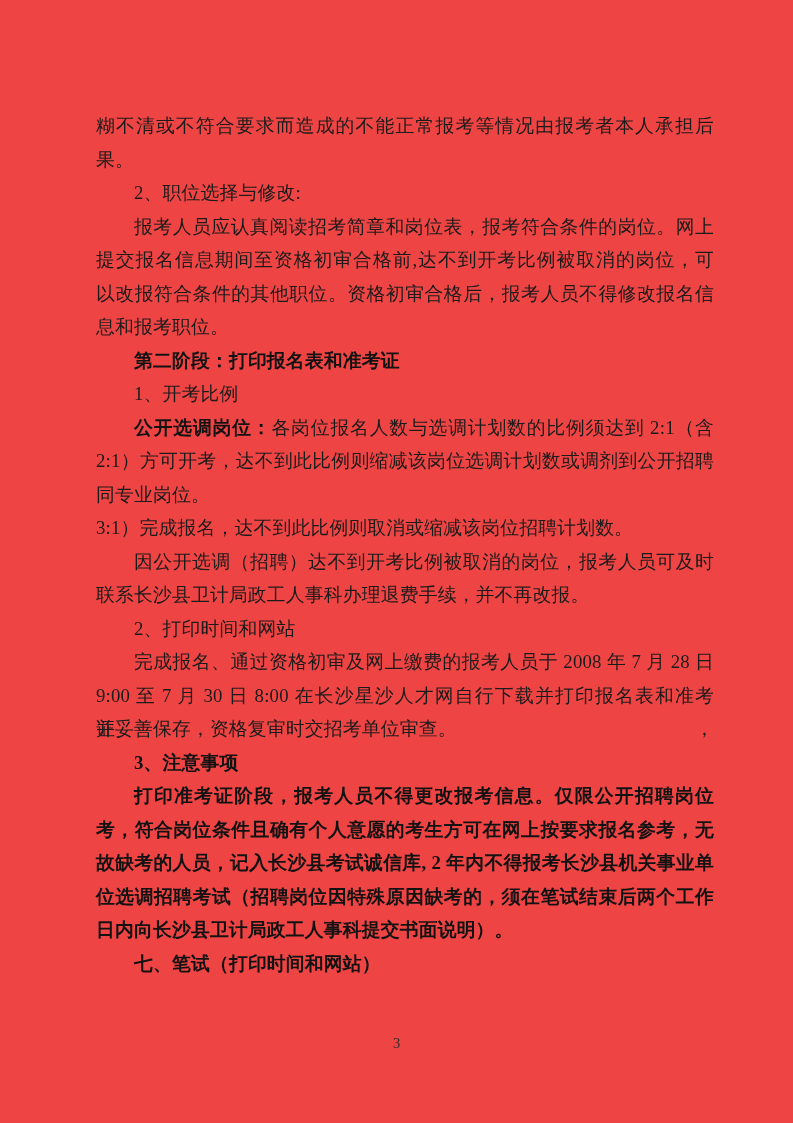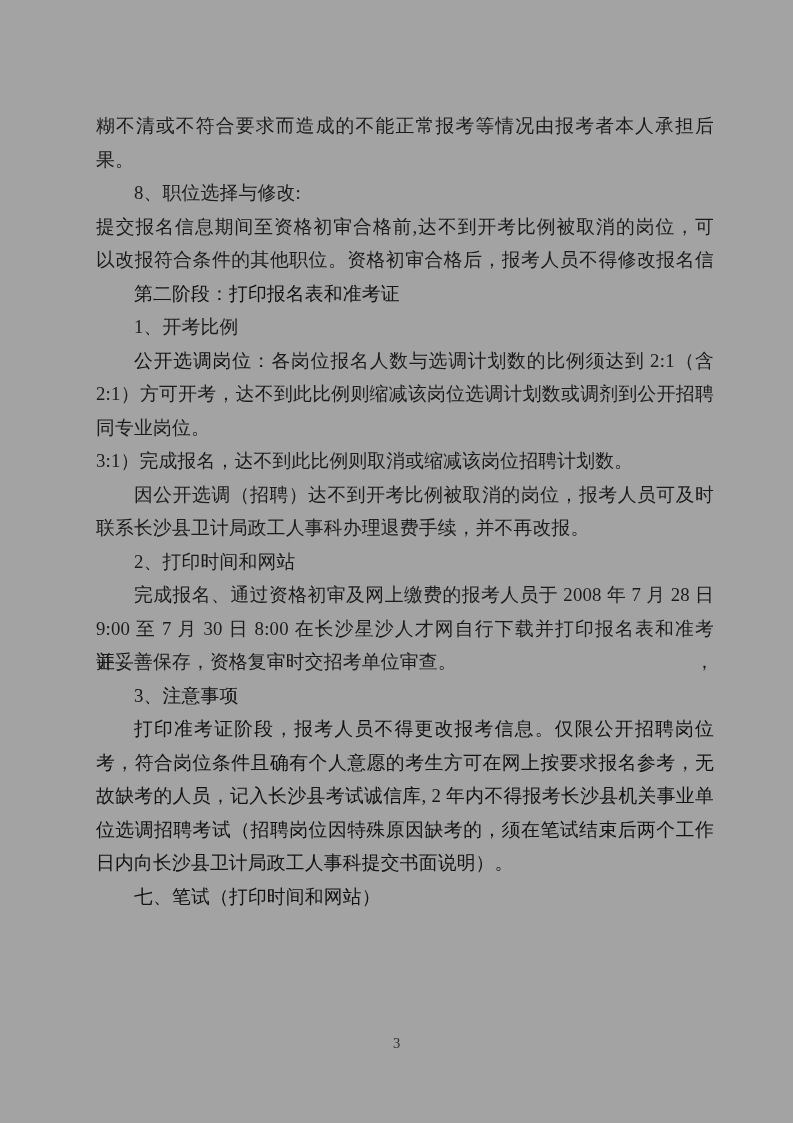--- a/index.html
+++ b/index.html
@@ -4,21 +4,21 @@
 <style>
   html, body {
     margin: 0;
     padding: 0;
     background: #e9e9e9;
   }
   .page {
     position: relative;
     width: 793px;
     height: 1123px;
-    background: #a3a3a3;
+    background: #ef4444;
     overflow: hidden;
     font-family: "Liberation Serif", serif;
   }
   .doc {
     position: absolute;
     left: 96px;
     top: 109px;
     width: 618px;
   }
   .line {
@@ -31,43 +31,45 @@
   }
   .line.justify {
     text-align: justify;
     text-align-last: justify;
     text-justify: inter-character;
   }
   .line.indent {
     padding-left: 38px;
   }
   .seg.bold {
-    font-weight: 400;
+    font-weight: 700;
     color: #121212;
   }
   .page-number {
     position: absolute;
     top: 1035px;
     left: 0;
     width: 100%;
     text-align: center;
     font-size: 14.5px;
     color: #2e2e2e;
   }
 </style>
 </head>
 <body>
 
 <div class="page">
   <div class="doc" id="doc-lines">
       <div class="line justify"><span class="seg">糊不清或不符合要求而造成的不能正常报考等情况由报考者本人承担后</span></div>
       <div class="line"><span class="seg">果。</span></div>
-      <div class="line indent"><span class="seg">8、职位选择与修改:</span></div>
+      <div class="line indent"><span class="seg">2、职位选择与修改:</span></div>
+      <div class="line justify indent"><span class="seg">报考人员应认真阅读招考简章和岗位表，报考符合条件的岗位。网上</span></div>
       <div class="line justify"><span class="seg">提交报名信息期间至资格初审合格前,达不到开考比例被取消的岗位，可</span></div>
       <div class="line justify"><span class="seg">以改报符合条件的其他职位。资格初审合格后，报考人员不得修改报名信</span></div>
+      <div class="line"><span class="seg">息和报考职位。</span></div>
       <div class="line indent"><span class="seg bold">第二阶段：打印报名表和准考证</span></div>
       <div class="line indent"><span class="seg">1、开考比例</span></div>
       <div class="line justify indent"><span class="seg bold">公开选调岗位：</span><span class="seg">各岗位报名人数与选调计划数的比例须达到 2:1（含</span></div>
       <div class="line justify"><span class="seg">2:1）方可开考，达不到此比例则缩减该岗位选调计划数或调剂到公开招聘</span></div>
       <div class="line"><span class="seg">同专业岗位。</span></div>
       <div class="line"><span class="seg">3:1）完成报名，达不到此比例则取消或缩减该岗位招聘计划数。</span></div>
       <div class="line justify indent"><span class="seg">因公开选调（招聘）达不到开考比例被取消的岗位，报考人员可及时</span></div>
       <div class="line"><span class="seg">联系长沙县卫计局政工人事科办理退费手续，并不再改报。</span></div>
       <div class="line indent"><span class="seg">2、打印时间和网站</span></div>
       <div class="line justify indent"><span class="seg">完成报名、通过资格初审及网上缴费的报考人员于 2008 年 7 月 28 日</span></div>

